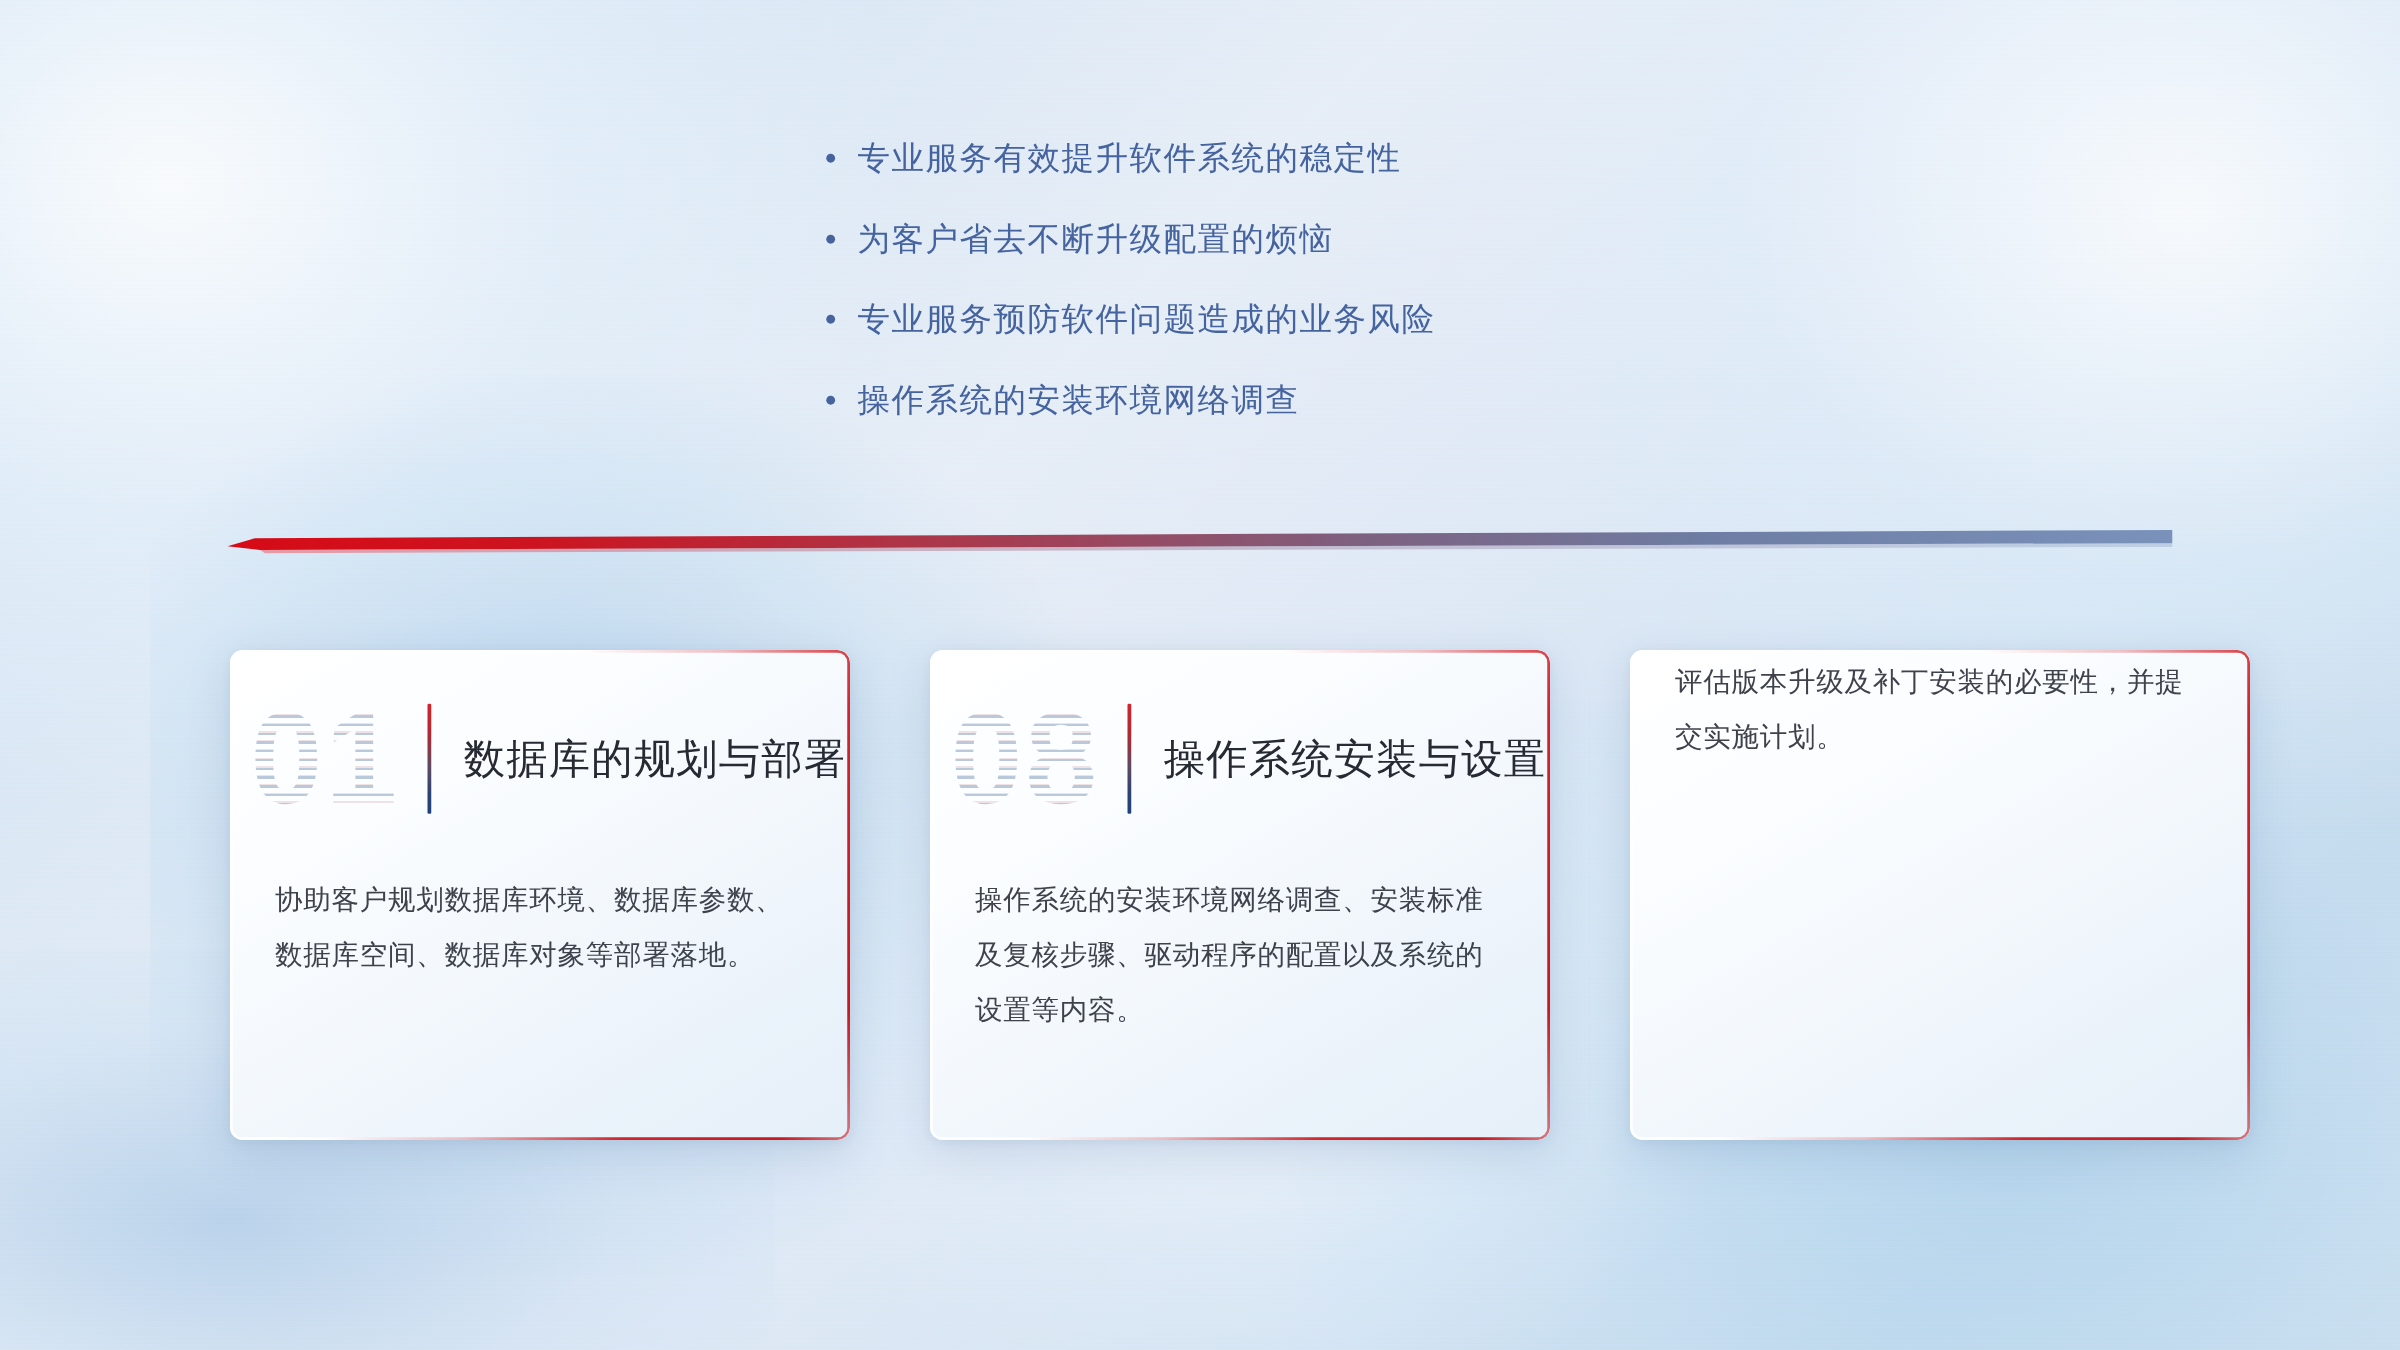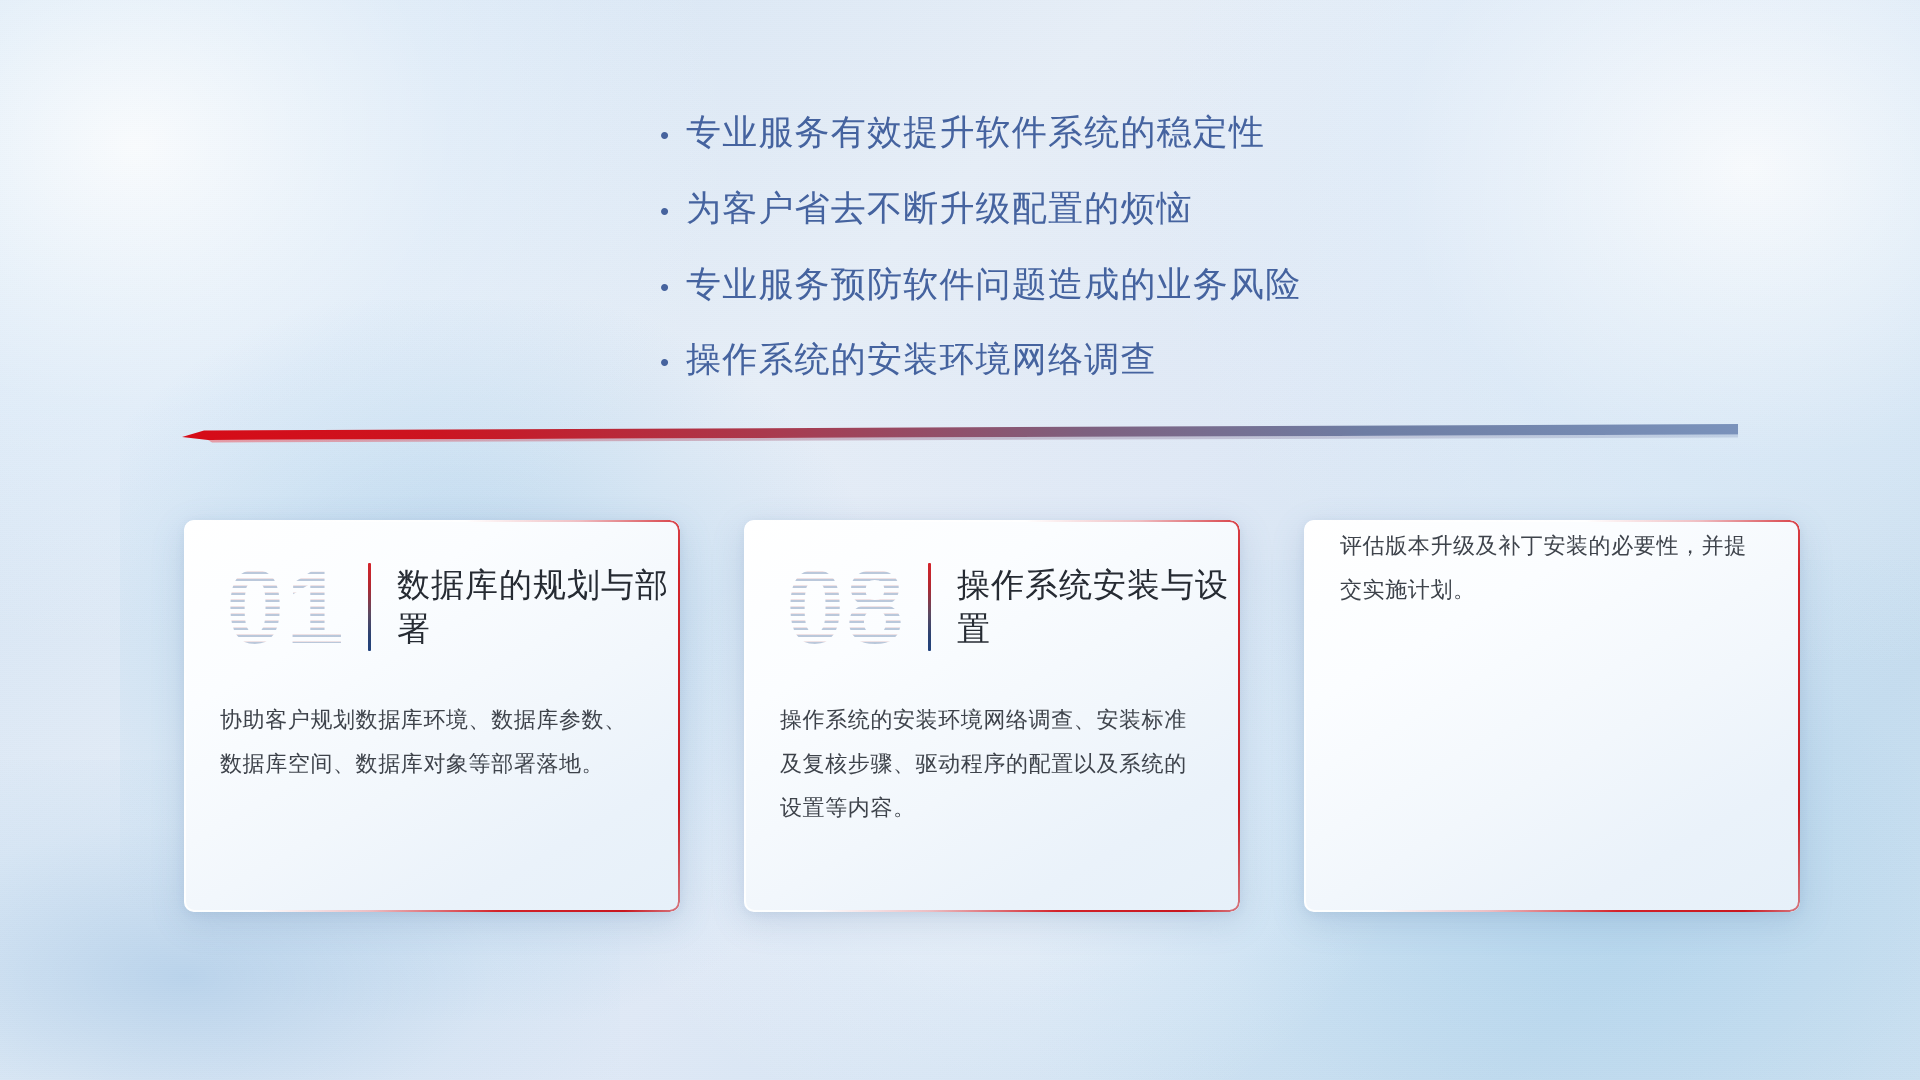--- a/index.html
+++ b/index.html
@@ -76,21 +76,21 @@
   .bullet-dot {
     width: 26px;
     flex: 0 0 26px;
     color: #46639e;
     font-size: 26px;
     line-height: 1;
     text-align: left;
   }
   .bullet-text {
     color: #45639f;
-    font-size: 35px;
+    font-size: 26px;
     letter-spacing: 1.2px;
     line-height: 1.25;
     white-space: nowrap;
   }
 
   
   #accent-line {
     position: absolute;
     left: 182px;
     top: 424px;
@@ -133,21 +133,20 @@
     -webkit-mask: linear-gradient(#000 0 0) content-box, linear-gradient(#000 0 0);
     -webkit-mask-composite: xor;
     mask: linear-gradient(#000 0 0) content-box, linear-gradient(#000 0 0);
     mask-composite: exclude;
   }
   .card-head {
     position: relative;
     height: 174px;
     display: flex;
     align-items: center;
-    padding-left: 26px;
   }
   .card-num {
     position: relative;
     width: 152px;
     flex: 0 0 152px;
     height: 120px;
     font-size: 104px;
     font-weight: 700;
     line-height: 120px;
     letter-spacing: 2px;

